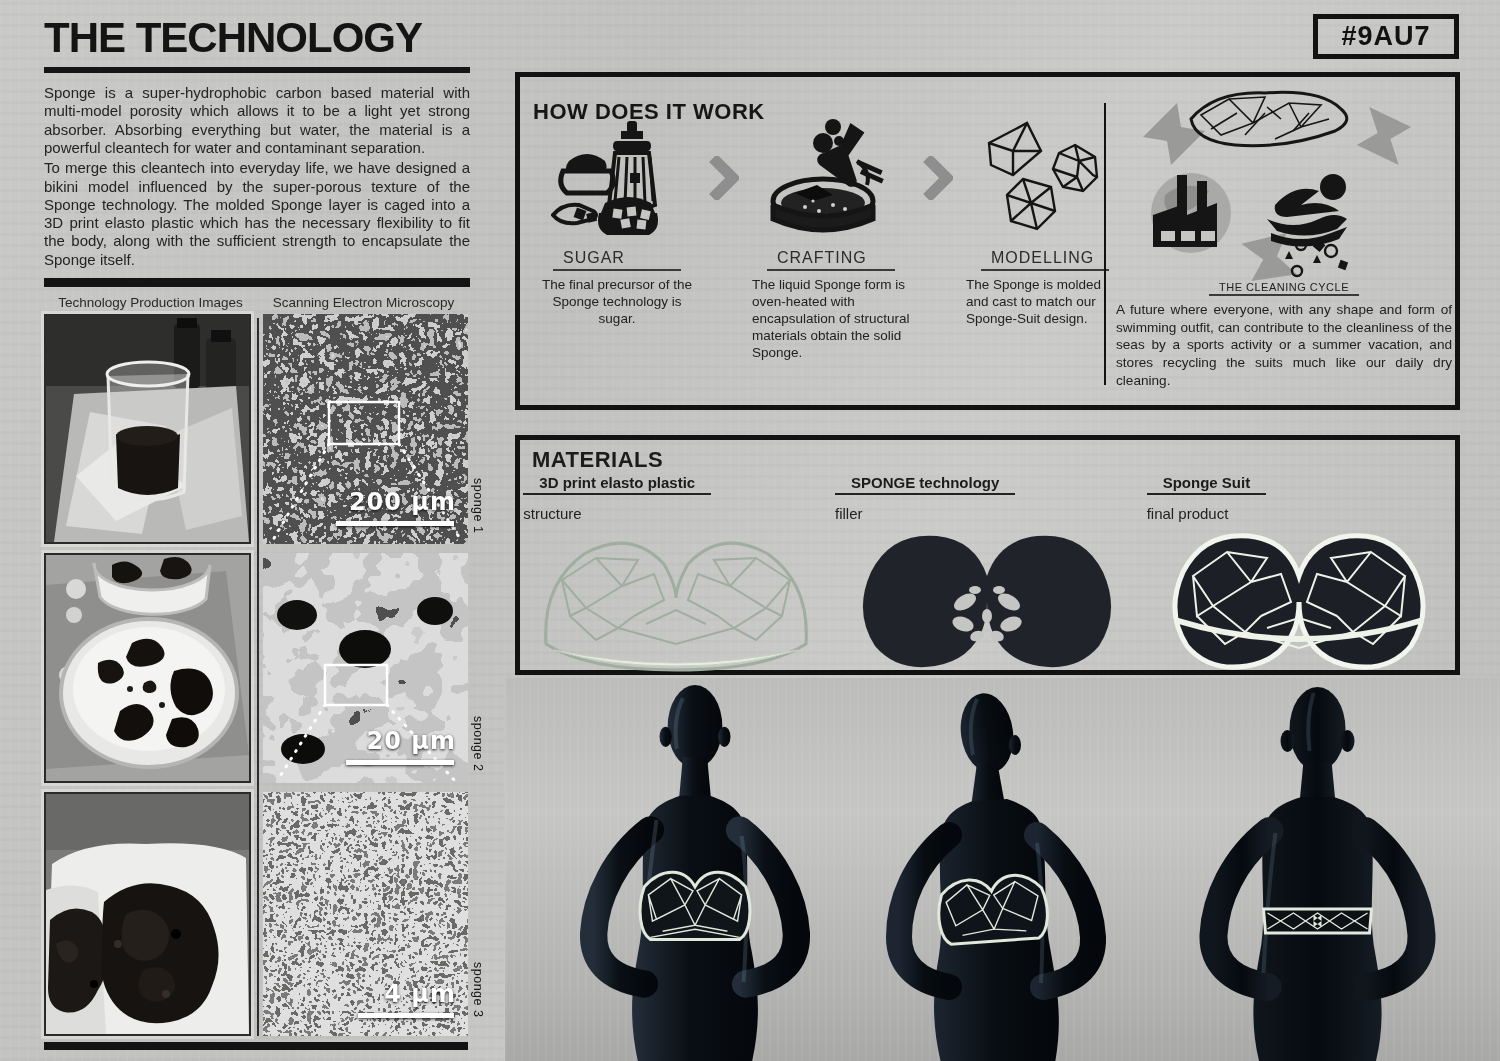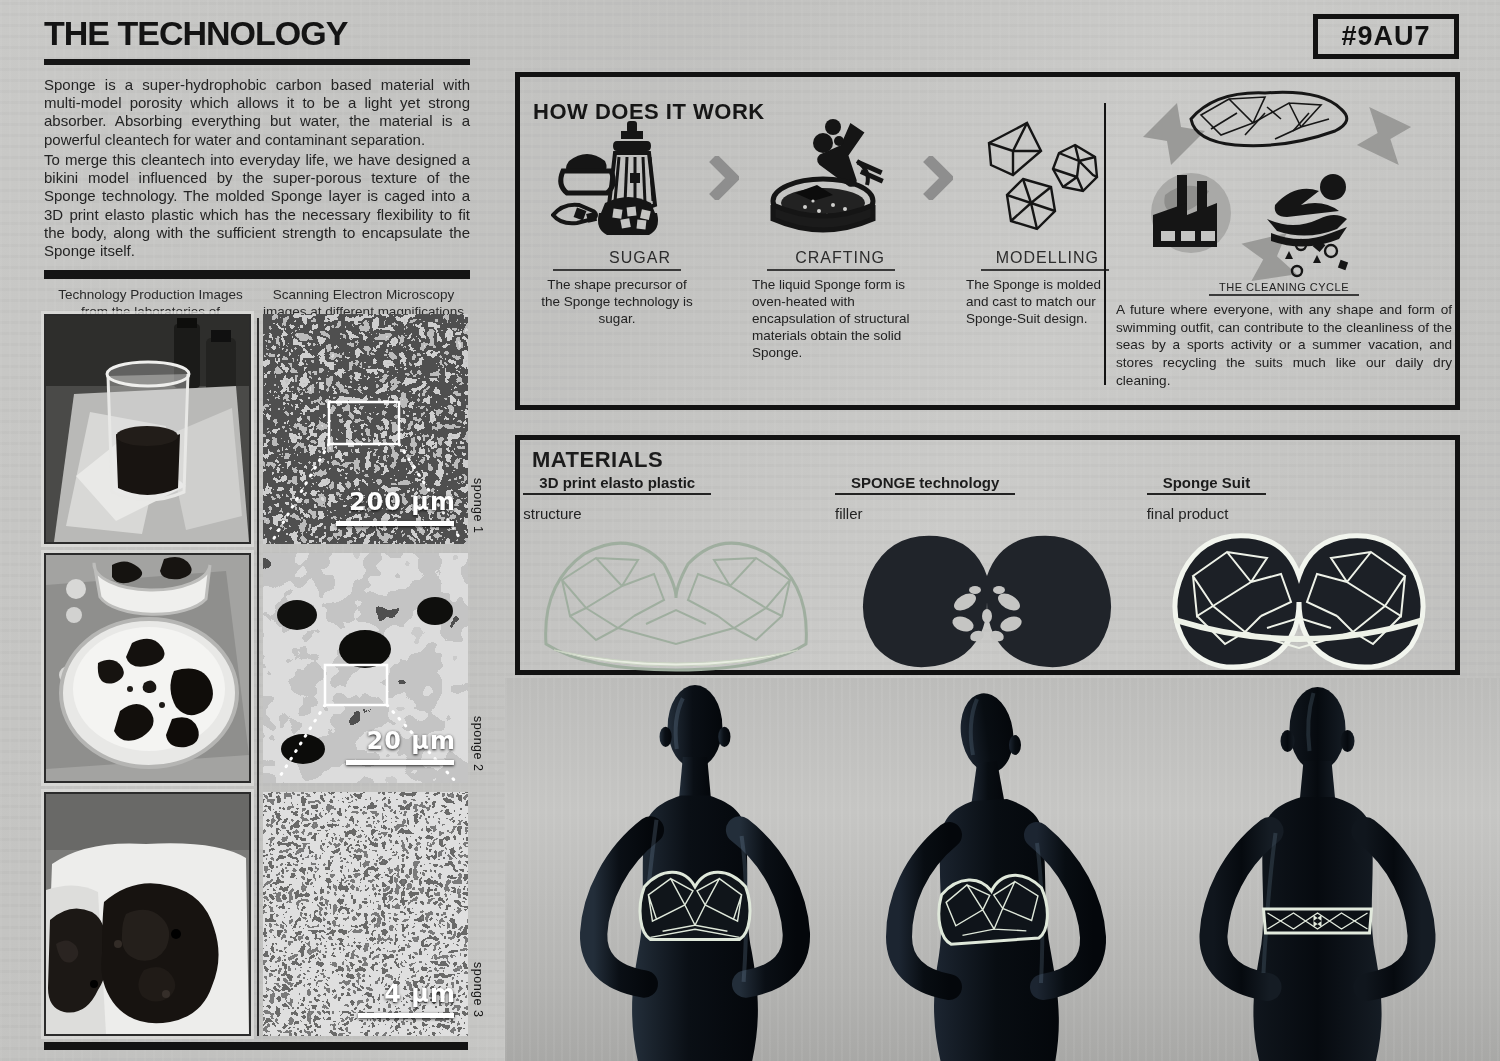--- a/index.html
+++ b/index.html
@@ -11,21 +11,21 @@
   }
   .poster::before{
     content:""; position:absolute; inset:0; pointer-events:none; opacity:.5;
     background:
       repeating-linear-gradient(90deg, rgba(255,255,255,.06) 0 2px, transparent 2px 9px),
       repeating-linear-gradient(0deg, rgba(0,0,0,.035) 0 3px, transparent 3px 11px);
   }
 
   
   .left-col { position:absolute; left:44px; top:16px; width:426px; }
-  .page-title { margin:0; font-size:34px; line-height:1.05; font-weight:700; letter-spacing:-1px; color:#141414; }
+  .page-title { margin:0; font-size:42px; line-height:1.05; font-weight:700; letter-spacing:-1px; color:#141414; }
   .title-rule { height:6px; background:#161616; margin:7px 0 11px; }
   .intro p { margin:0 0 2px 0; font-size:15px; line-height:1.22; text-align:justify; color:#242424; }
   .heavy-rule { height:9px; background:#141414; margin:9px 0 7px; }
   .captions { display:flex; }
   .captions .cap { width:50%; text-align:center; font-size:13.5px; line-height:1.28; color:#2a2a2a; padding:0 6px; }
 
   .photo-col { position:absolute; left:44px; top:314px; width:207px; }
   .sem-col   { position:absolute; left:263px; top:314px; width:205px; }
   .col-divider { position:absolute; left:256.5px; top:318px; width:2px; height:718px; background:#2e2e2e; }
 
@@ -48,21 +48,21 @@
     border:5px solid #121212; display:flex; align-items:center; justify-content:center;
     font-size:27px; font-weight:700; letter-spacing:1px; color:#121212;
   }
 
   
   .how-box { position:absolute; left:515px; top:72px; width:945px; height:338px; border:5px solid #121212; }
   .how-title { position:absolute; left:13px; top:22px; font-size:22px; font-weight:700; letter-spacing:.5px; color:#161616; }
   .steps { position:absolute; left:8px; top:36px; display:flex; align-items:flex-start; }
   .step { width:178px; display:flex; flex-direction:column; align-items:center; }
   .step .icon-holder { height:130px; display:flex; align-items:flex-end; justify-content:center; }
-  .step-name { margin-top:6px; font-size:16px; letter-spacing:1px; color:#2c2c2c; padding:0 10px 2px; border-bottom:2px solid #3a3a3a; min-width:128px; text-align:right; }
+  .step-name { margin-top:6px; font-size:16px; letter-spacing:1px; color:#2c2c2c; padding:0 10px 2px; border-bottom:2px solid #3a3a3a; min-width:128px; text-align:left; }
   .step-desc { margin-top:5px; font-size:13.5px; line-height:1.26; color:#222; width:158px; }
   .step-desc.center { text-align:center; }
   .arrow-cell { width:36px; height:130px; display:flex; align-items:center; justify-content:center; }
   .v-divider { position:absolute; left:584px; top:26px; width:2px; height:282px; background:#121212; }
   .cycle { position:absolute; left:596px; top:6px; width:336px; }
   .cycle-art { display:flex; justify-content:center; }
   .cycle-title { width:fit-content; margin:0 auto; font-size:11px; letter-spacing:.5px; color:#222; border-bottom:2px solid #3a3a3a; padding:0 10px 1px; }
   .cycle-desc { margin-top:5px; font-size:13.6px; line-height:1.3; text-align:justify; color:#222; }
 
   
@@ -281,21 +281,21 @@
                 <rect x="70" y="102" width="9" height="9" transform="rotate(-10 74 106)"></rect>
                 <rect x="86" y="103" width="9" height="9" transform="rotate(6 90 107)"></rect>
               </g>
               <path d="M2,98 q10,-12 26,-10 l14,6 q6,4 0,8 l-16,4 q-16,2 -24,-8z" fill="none" stroke="#151515" stroke-width="4"></path>
               <rect x="24" y="92" width="10" height="10" transform="rotate(20 29 97)"></rect>
               <rect x="36" y="96" width="9" height="9" transform="rotate(-14 40 100)"></rect>
             </g>
           </svg>
         </div>
         <div class="step-name">SUGAR</div>
-        <div class="step-desc center">The shape precursor of the Sponge technology is sugar.</div>
+        <div class="step-desc center">The final precursor of the Sponge technology is sugar.</div>
       </div>
 
       <div class="arrow-cell">
         <svg width="30" height="44" viewBox="0 0 30 44">
             <path d="M4,2 L24,22 L4,42" fill="none" stroke="#8e8e8e" stroke-width="11"></path>
           </svg>
       </div>
 
       <div class="step">
         <div class="icon-holder">

